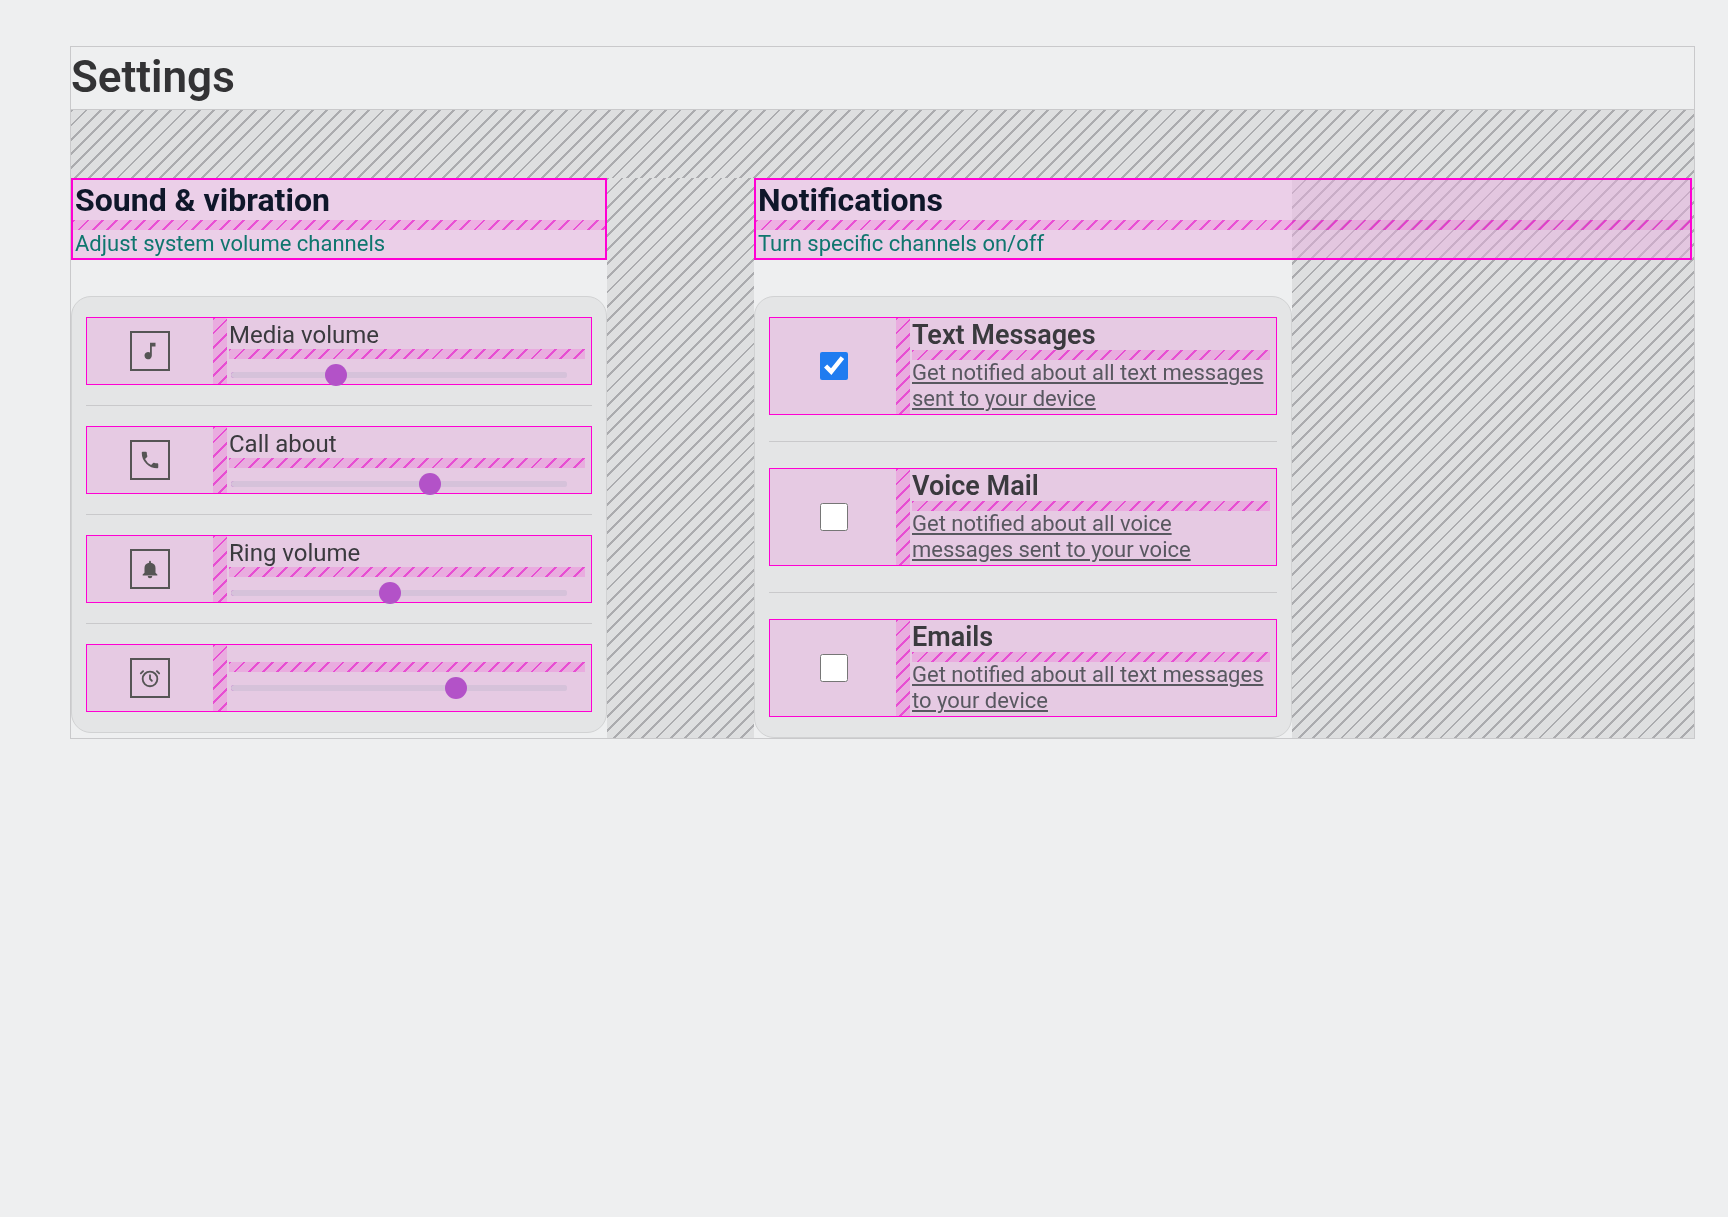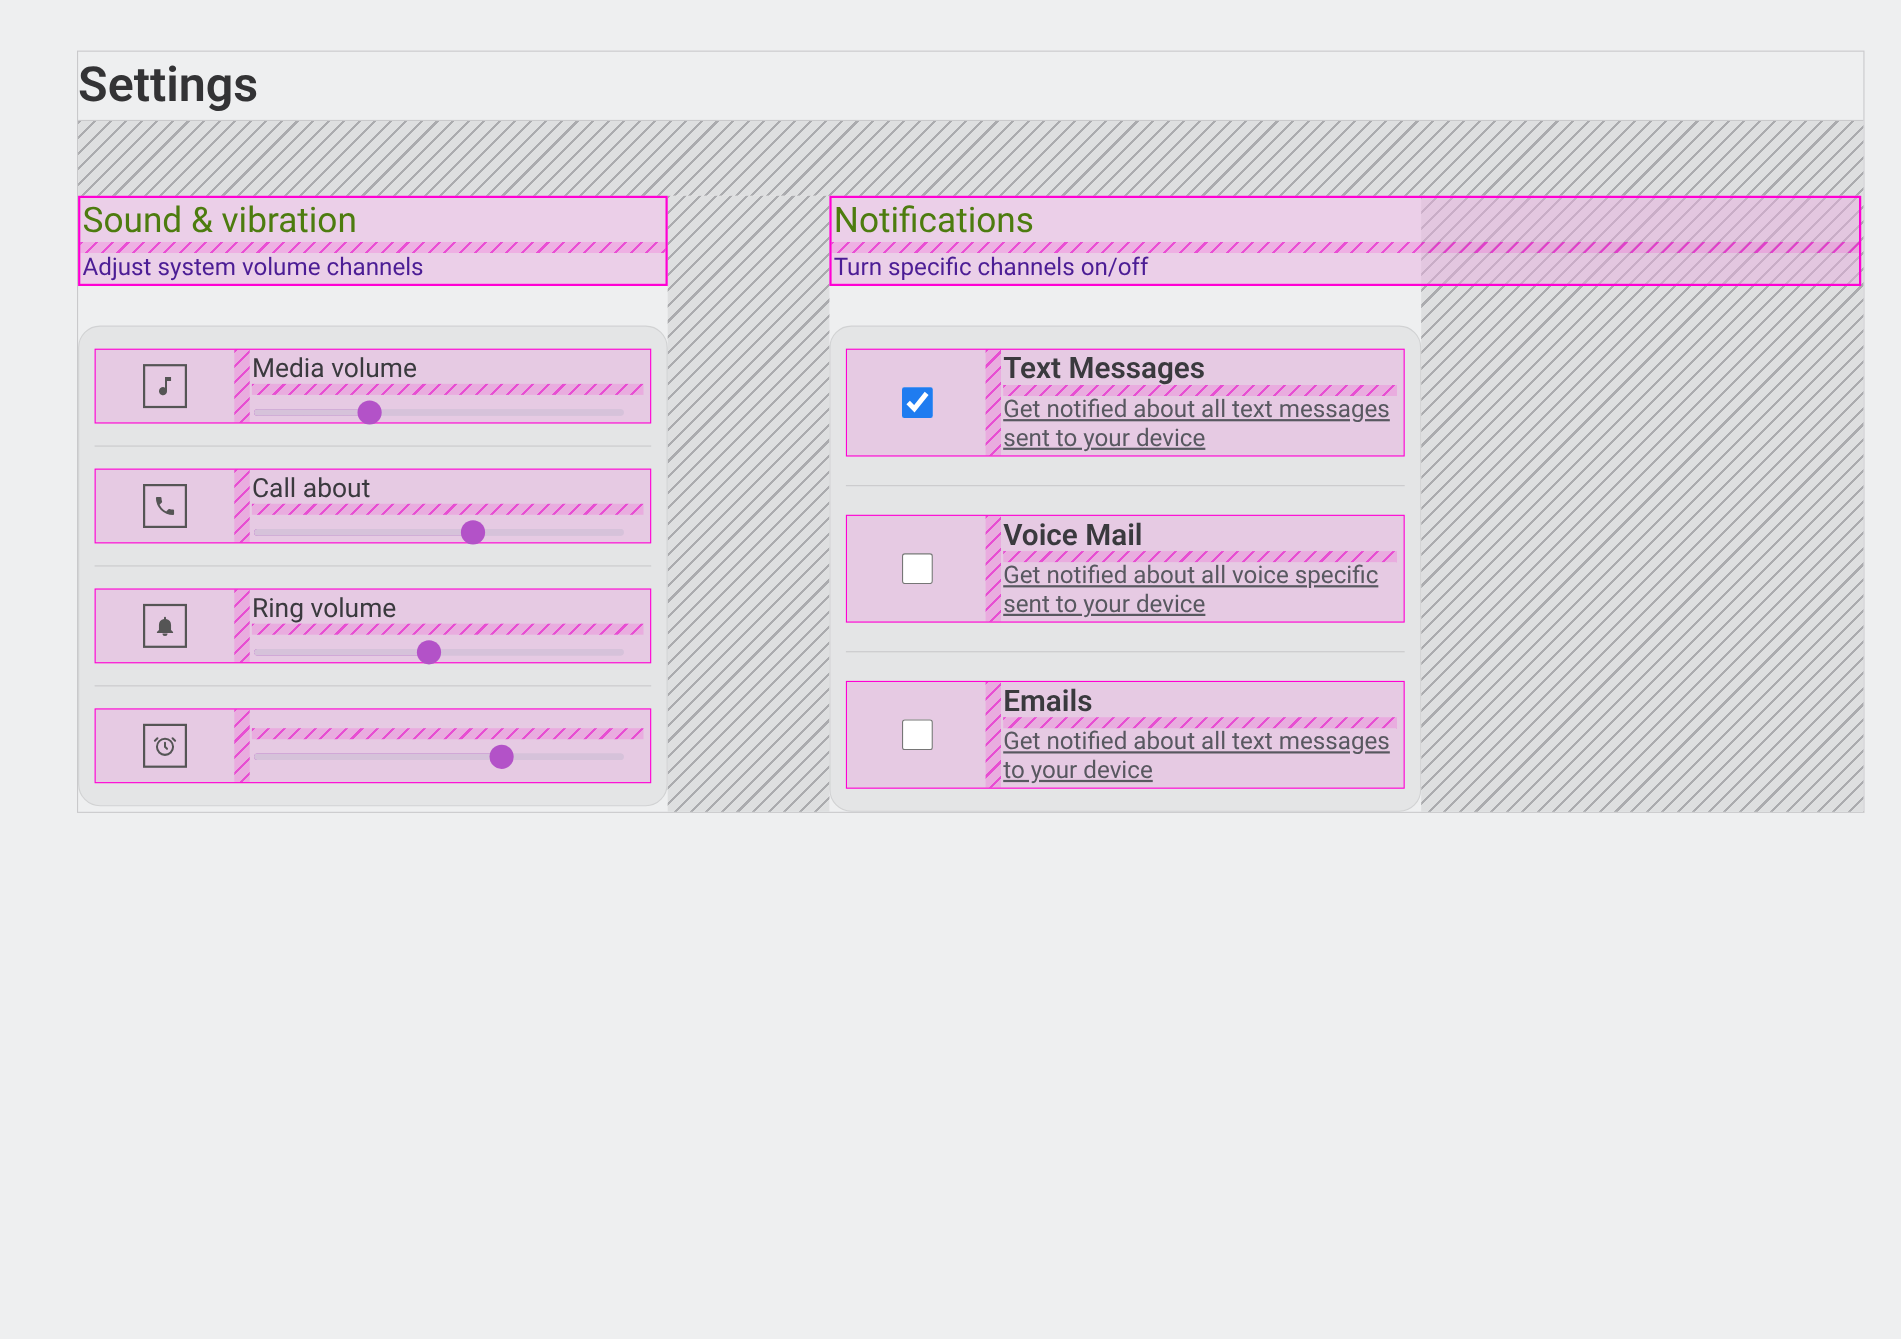--- a/index.html
+++ b/index.html
@@ -61,31 +61,31 @@
   .section-header {
     border: 2px solid #ff00d4;
     background: rgba(231,175,223,0.5);
     padding: 0;
     height: 82px;
     width: 100%;
   }
   .section-header h2 {
     margin: 0;
     font-size: 32px;
-    font-weight: 400;
-    color: #4d7c0f;
+    font-weight: 700;
+    color: #0f172a;
     padding: 0 0 0 2px;
     line-height: 40px;
   }
   .section-header .sub-strip {
     height: 10px;
   }
   .section-header .sub {
     font-size: 22px;
-    color: #4c1d95;
+    color: #0f766e;
     padding: 0 0 0 2px;
     line-height: 28px;
   }
 
   .card {
     margin: 36px 0 0 0;
     background: #e4e5e6;
     border: 1px solid #d1d2d3;
     border-radius: 20px;
     padding: 20px 14px 20px 14px;
@@ -396,21 +396,21 @@
 
             <div class="notif-row">
               <div class="notif-row-overlay">
                 <div class="check-cell">
                   <input type="checkbox" class="big" style="">
                   <div class="hatch-strip hatch-magenta"></div>
                 </div>
                 <div class="notif-content">
                   <div class="notif-title">Voice Mail</div>
                   <div class="row-strip hatch-magenta"></div>
-                  <div class="notif-desc">Get notified about all voice specific sent to your device</div>
+                  <div class="notif-desc">Get notified about all voice messages sent to your voice</div>
                 </div>
               </div>
             </div>
 
             <div class="notif-row">
               <div class="notif-row-overlay">
                 <div class="check-cell">
                   <input type="checkbox" class="big" style="">
                   <div class="hatch-strip hatch-magenta"></div>
                 </div>

